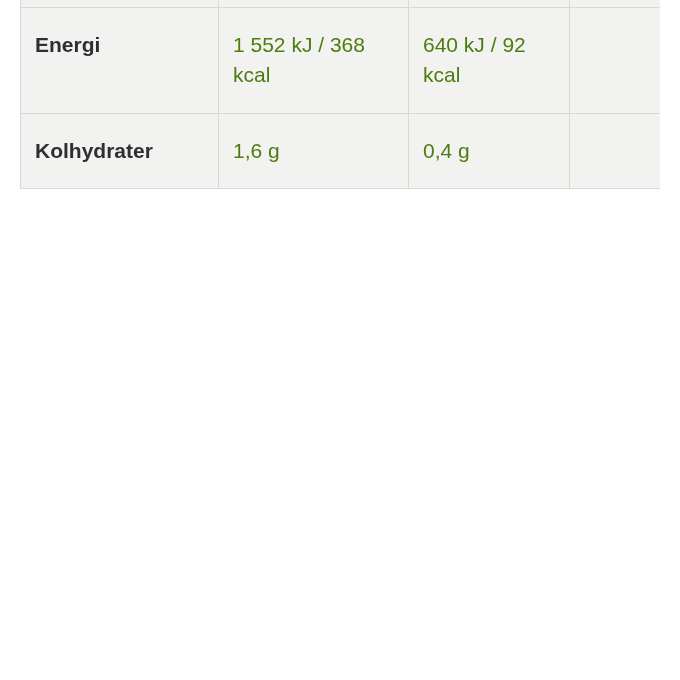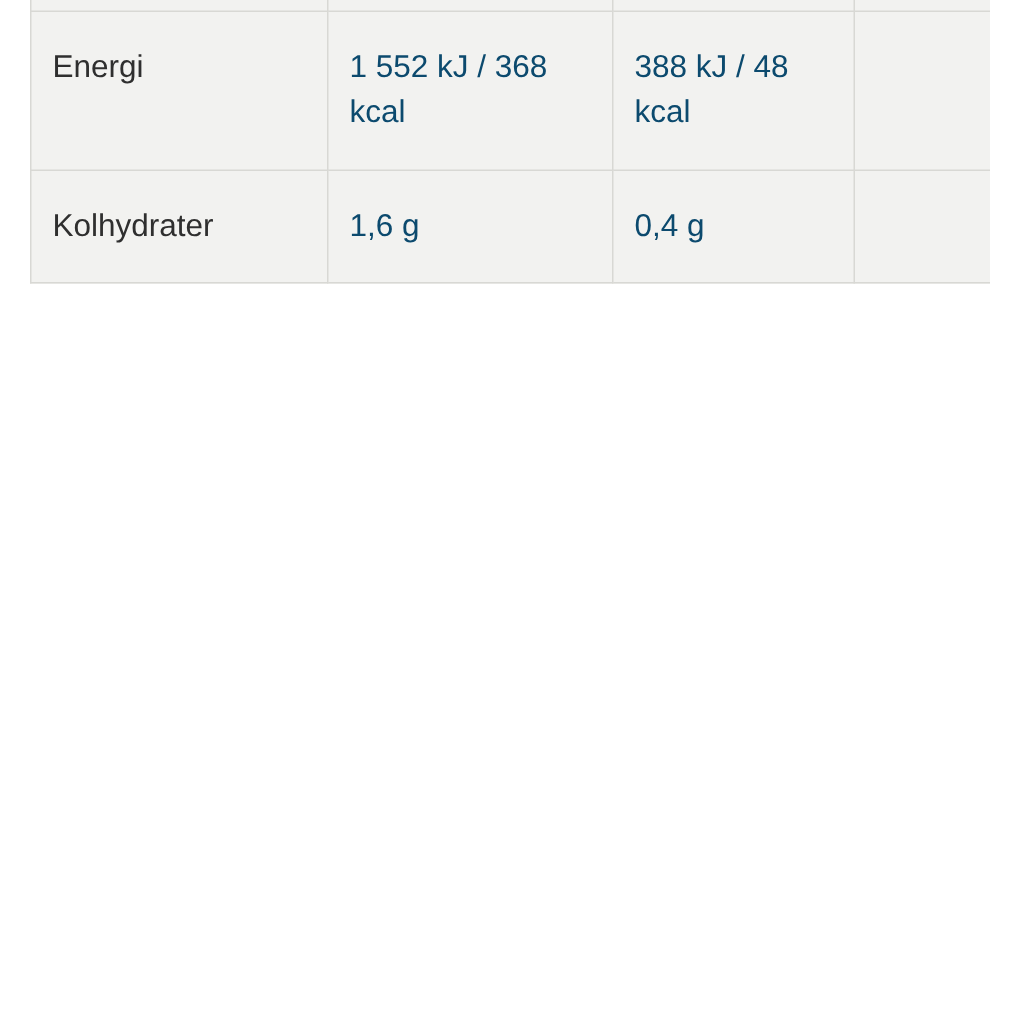--- a/index.html
+++ b/index.html
@@ -36,31 +36,32 @@
   table.nutrition col.c1 { width: 190px; }
   table.nutrition col.c2 { width: 161px; }
   table.nutrition col.c3 { width: 91px; }
 
   table.nutrition td {
     border: 1px solid #d8d8d4;
     padding: 22px 12px 22px 14px;
     vertical-align: top;
     font-size: 21px;
     line-height: 1.45;
-    color: #0c4a6e;
+    color: #4d7c0f;
     background: #f2f2f0;
     word-wrap: break-word;
   }
   table.nutrition tr.first-row td {
     height: 26px;
     padding-top: 4px;
     padding-bottom: 4px;
   }
   table.nutrition td.label {
     color: #2f2f2f;
+    font-weight: bold;
   }
   table.nutrition td.empty {
     background: #f2f2f0;
   }
   
   .right-gutter {
     position: absolute;
     right: 0;
     top: 0;
     width: 20px;
@@ -92,21 +93,21 @@
       <tbody>
         <tr class="first-row">
           <td class="label"></td>
           <td></td>
           <td></td>
           <td class="empty"></td>
         </tr>
         <tr>
           <td class="label">Energi</td>
           <td>1 552 kJ / 368 kcal</td>
-          <td>388 kJ / 48 kcal</td>
+          <td>640 kJ / 92 kcal</td>
           <td class="empty"></td>
         </tr>
         <tr>
           <td class="label">Kolhydrater</td>
           <td>1,6 g</td>
           <td>0,4 g</td>
           <td class="empty"></td>
         </tr>
       </tbody>
     </table>

